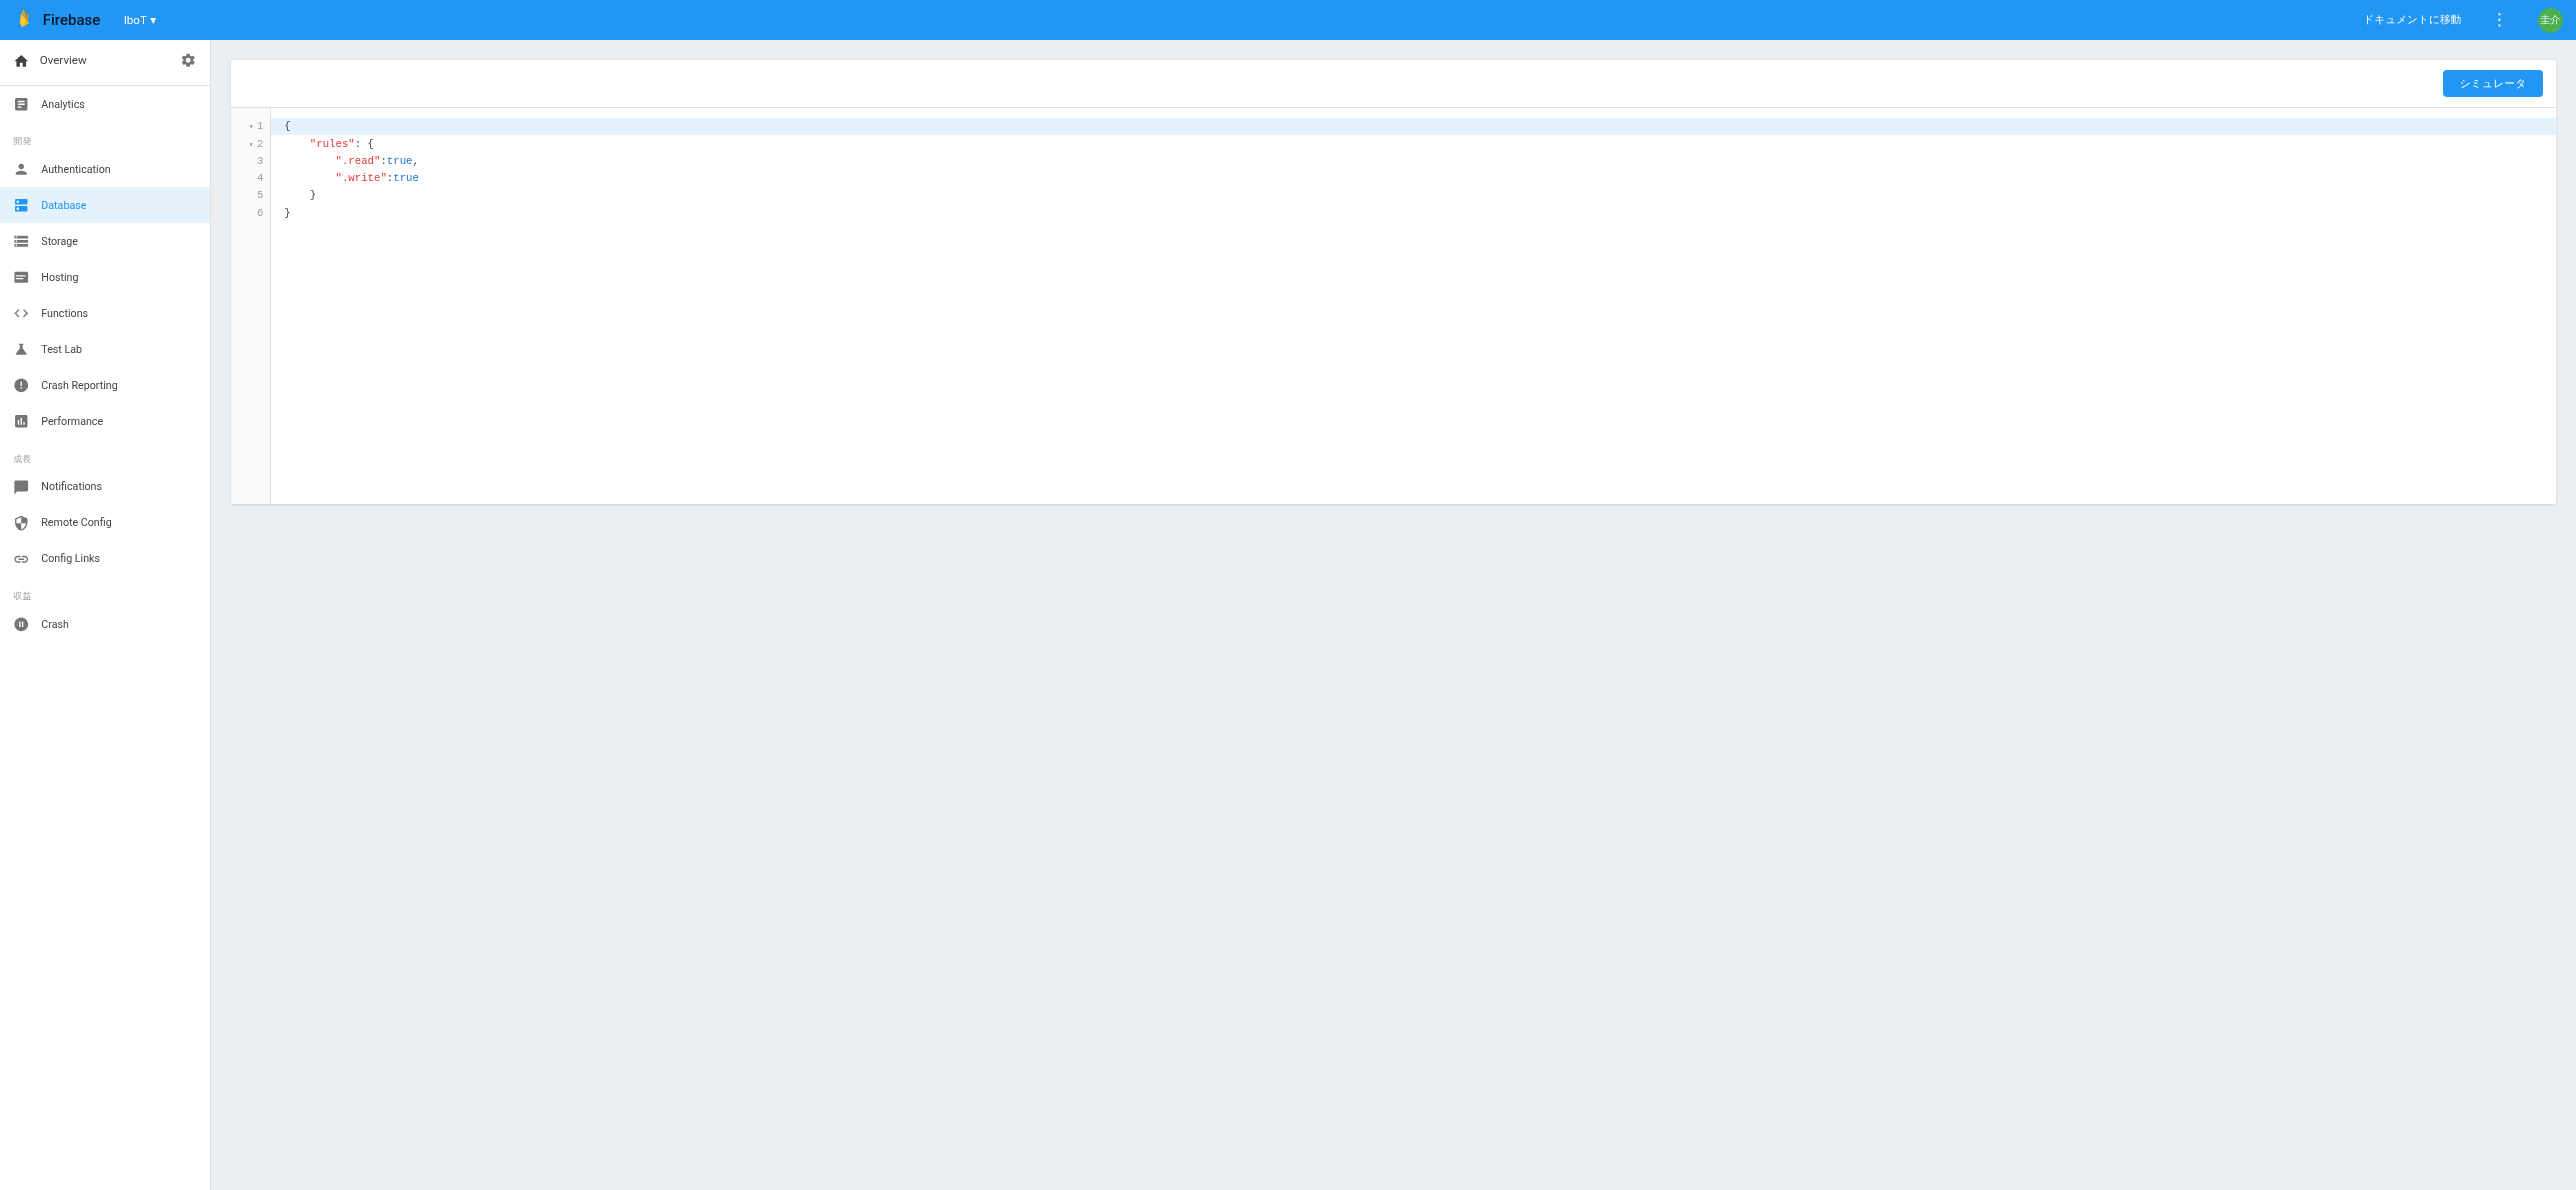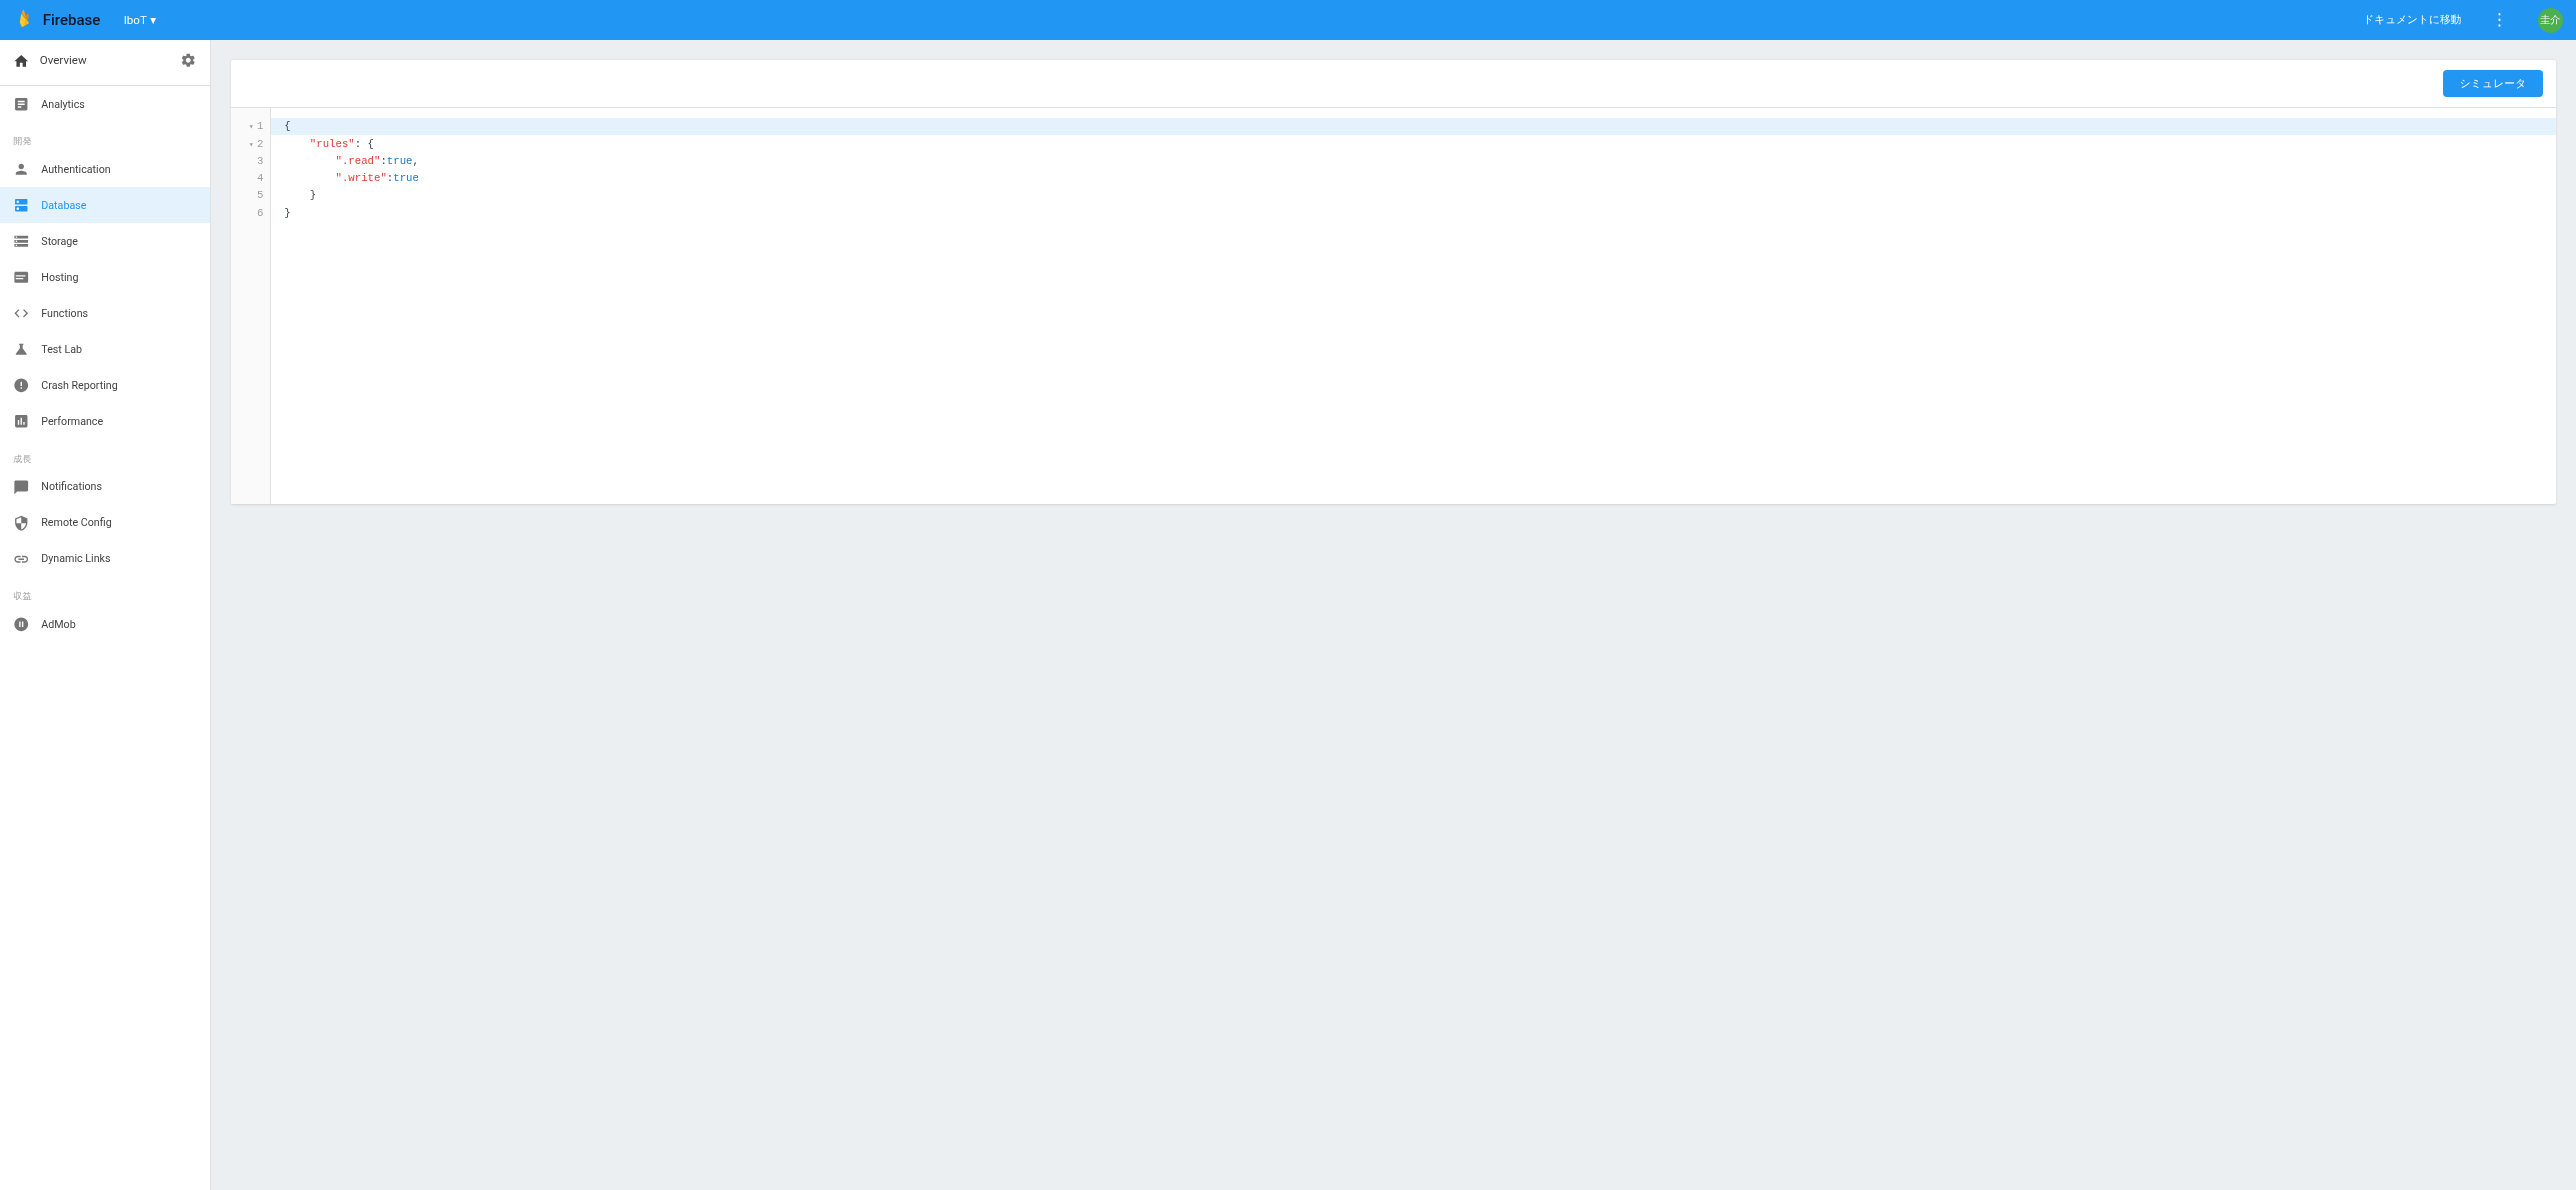--- a/index.html
+++ b/index.html
@@ -444,32 +444,32 @@
       </span>
       <span class="sidebar-item-label">Remote Config</span>
     </div>
 
     <div class="sidebar-item">
       <span class="sidebar-item-icon">
         <svg viewBox="0 0 24 24" fill="currentColor">
             <path d="M17 7h-4v2h4c1.65 0 3 1.35 3 3s-1.35 3-3 3h-4v2h4c2.76 0 5-2.24 5-5s-2.24-5-5-5zm-6 8H7c-1.65 0-3-1.35-3-3s1.35-3 3-3h4V7H7c-2.76 0-5 2.24-5 5s2.24 5 5 5h4v-2zm-3-4h8v2H8v-2z"></path>
           </svg>
       </span>
-      <span class="sidebar-item-label">Dynamic Links</span>
+      <span class="sidebar-item-label">Config Links</span>
     </div>
 
     <div class="sidebar-section-label">収益</div>
 
     <div class="sidebar-item">
       <span class="sidebar-item-icon">
         <svg viewBox="0 0 24 24" fill="currentColor">
             <path d="M12 2C6.48 2 2 6.48 2 12s4.48 10 10 10 10-4.48 10-10S17.52 2 12 2zm-1 14H9V8h2v8zm4 0h-2V8h2v8z"></path>
           </svg>
       </span>
-      <span class="sidebar-item-label">AdMob</span>
+      <span class="sidebar-item-label">Crash</span>
     </div>
   </div>
 
   <div class="content">
 
     <div class="content-body">
       <div class="editor-card">
         <div class="editor-toolbar">
           <button class="simulate-btn">シミュレータ</button>
         </div>

